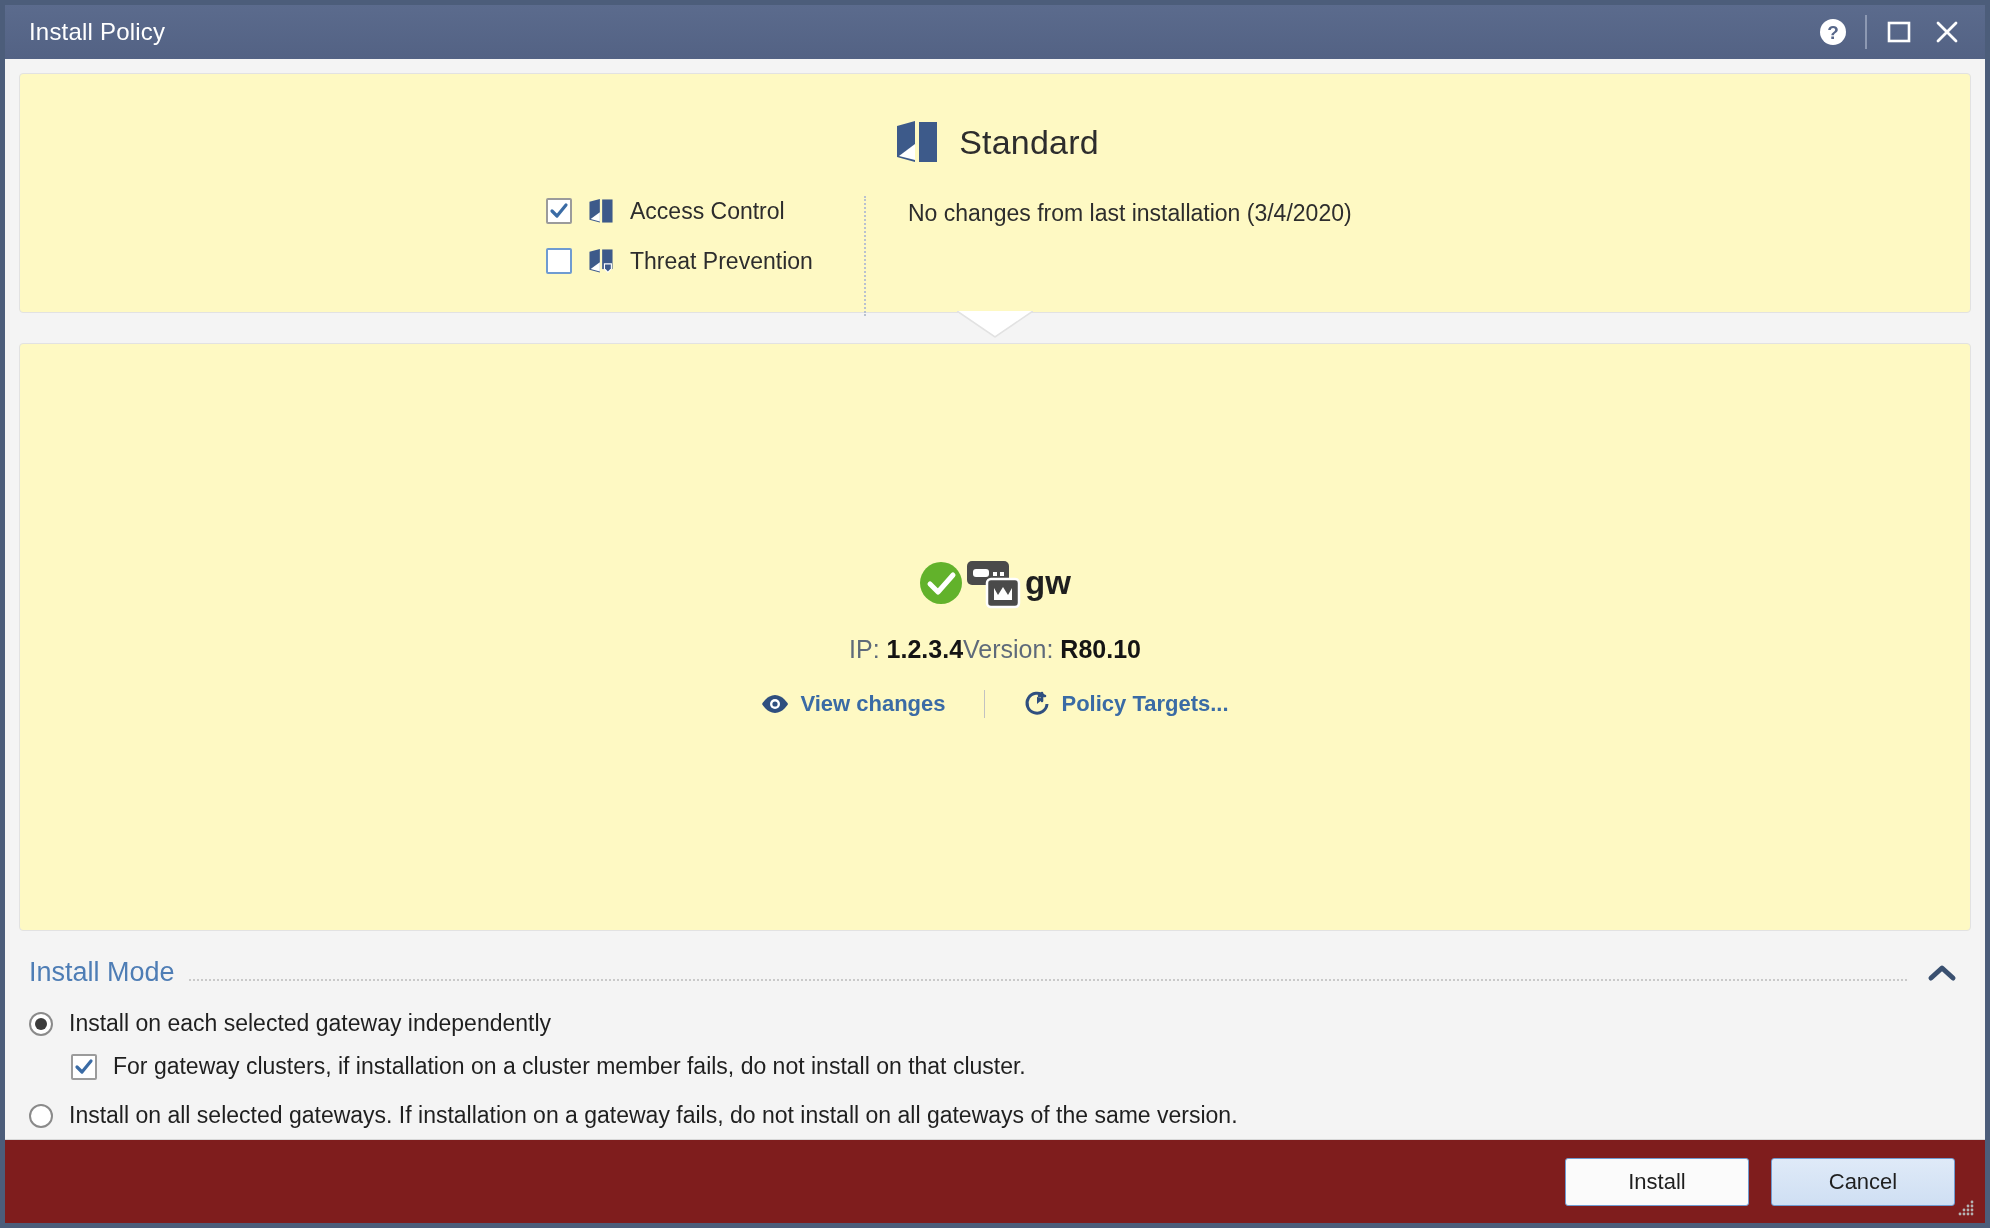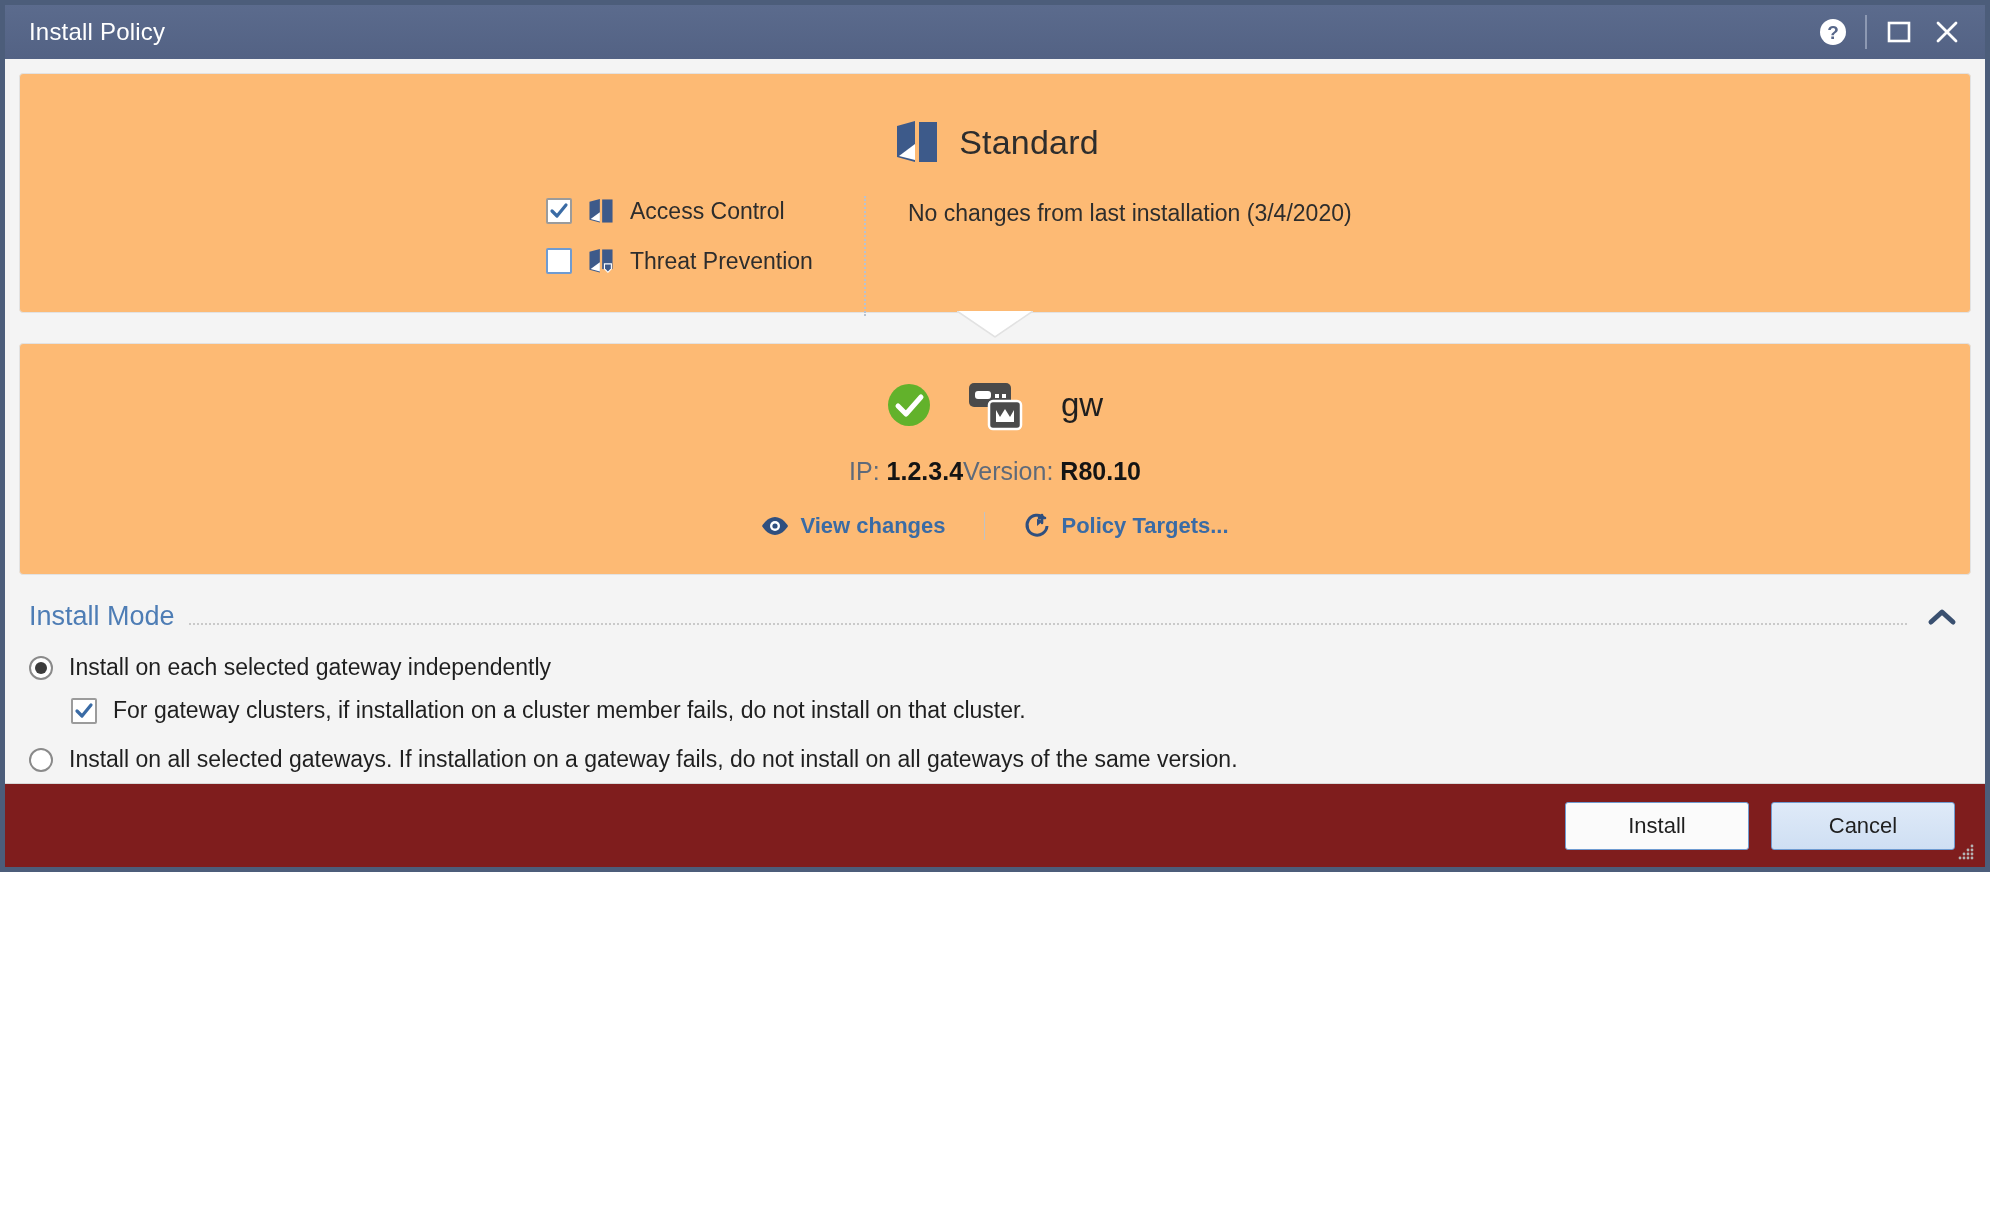--- a/index.html
+++ b/index.html
@@ -13,21 +13,21 @@
     height: 1228px;
     overflow: hidden;
     -webkit-font-smoothing: antialiased;
   }
 
   
   .window {
     position: absolute;
     left: 0; top: 0;
     width: 1990px;
-    height: 872px;
+    height: 1228px;
     box-sizing: border-box;
     border: 5px solid #4c5d7a;
     background: #f4f4f4;
     display: flex;
     flex-direction: column;
   }
 
   
   .titlebar {
     height: 54px;
@@ -69,21 +69,21 @@
     flex: 1;
     position: relative;
     background: #f4f4f4;
     padding: 14px 14px 0 14px;
     box-sizing: border-box;
     display: flex;
     flex-direction: column;
   }
 
   .panel {
-    background: #fdba74;
+    background: #fef9c3;
     border: 1px solid #e2e2e2;
     border-radius: 4px;
     box-sizing: border-box;
     position: relative;
   }
 
   
   .policy-panel {
     height: 240px;
     min-height: 240px;
@@ -174,21 +174,22 @@
     flex: 1;
     margin-top: 30px;
     display: flex;
     flex-direction: column;
     align-items: center;
     justify-content: center;
   }
   .gw-head {
     display: flex;
     align-items: center;
-    gap: 36px;
+    gap: 2px;
+    font-weight: bold;
   }
   .gw-name {
     font-size: 33px;
     color: #1f1f1f;
   }
   .gw-meta {
     margin-top: 26px;
     display: flex;
     align-items: center;
     font-size: 25px;

